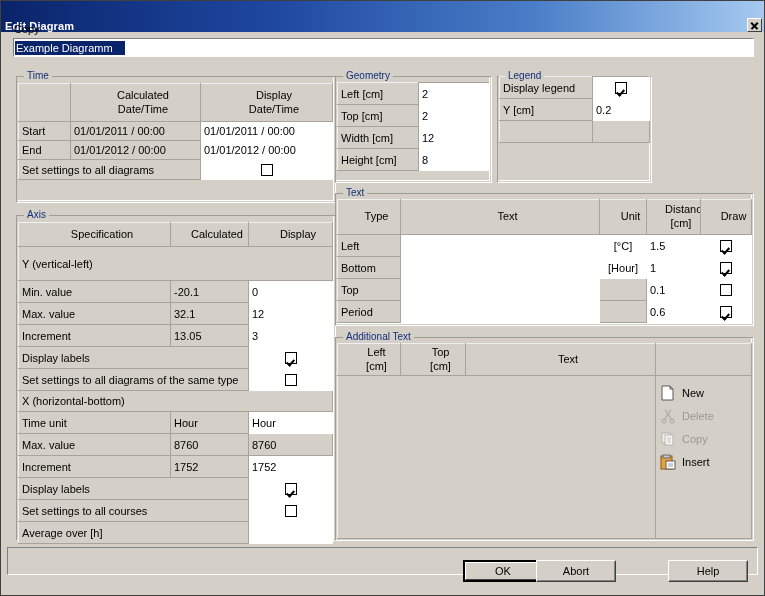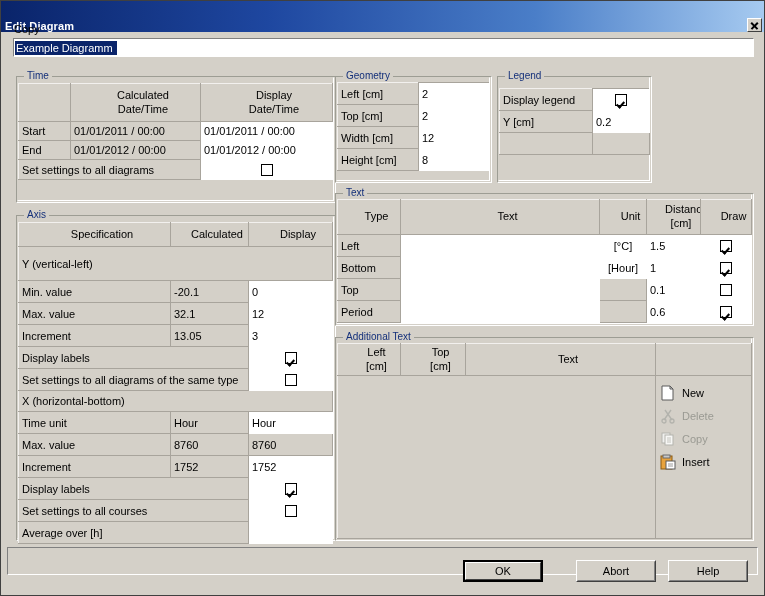--- a/index.html
+++ b/index.html
@@ -195,21 +195,21 @@
     box-sizing: border-box;
     display: flex;
     align-items: center;
     padding-left: 1px;
     overflow: hidden;
   }
   .namefield .sel {
     background: #0a246a;
     color: #ffffff;
     font-size: 11px;
-    padding: 1px 4px 1px 1px;
+    padding: 1px 12px 1px 1px;
     white-space: nowrap;
   }
 
   
   .actions {
     position: absolute;
   }
   .action-row {
     display: flex;
     align-items: center;
@@ -445,21 +445,21 @@
         </tr>
       </tbody>
         </table>
     </div>
   </div>
 
   <div class="group" style="left:496px;top:69px;width:155px;height:113px;">
     <div class="gbox"></div>
     <div class="gtitle">Legend</div>
     <div class="gcontent">
-      <table class="grid" style="left:2px;top:12px;width:150px;">
+      <table class="grid" style="left:2px;top:0;width:150px;">
         <colgroup>
             <col style="width:93px">
             <col style="width:57px">
           </colgroup>
         <tbody>
             <tr>
           <td style="height:22px">Display legend</td>
           <td class="edit c" style="height:22px">
             <span class="cb checked"></span>
           </td>
@@ -624,21 +624,21 @@
       </tbody>
         </table>
     </div>
   </div>
 
   <div class="bottom-panel" style="left:6px;top:546px;width:751px;height:28px;">
     <div class="btn default" style="left:455px;top:12px;width:80px;height:22px;">
       <span class="inner"></span>
       <span>OK</span>
     </div>
-    <div class="btn" style="left:568px;top:12px;width:80px;height:22px;">
+    <div class="btn" style="left:528px;top:12px;width:80px;height:22px;">
       <span class="inner"></span>
       <span>Abort</span>
     </div>
     <div class="btn" style="left:660px;top:12px;width:80px;height:22px;">
       <span class="inner"></span>
       <span>Help</span>
     </div>
   </div>
 
 </div>

